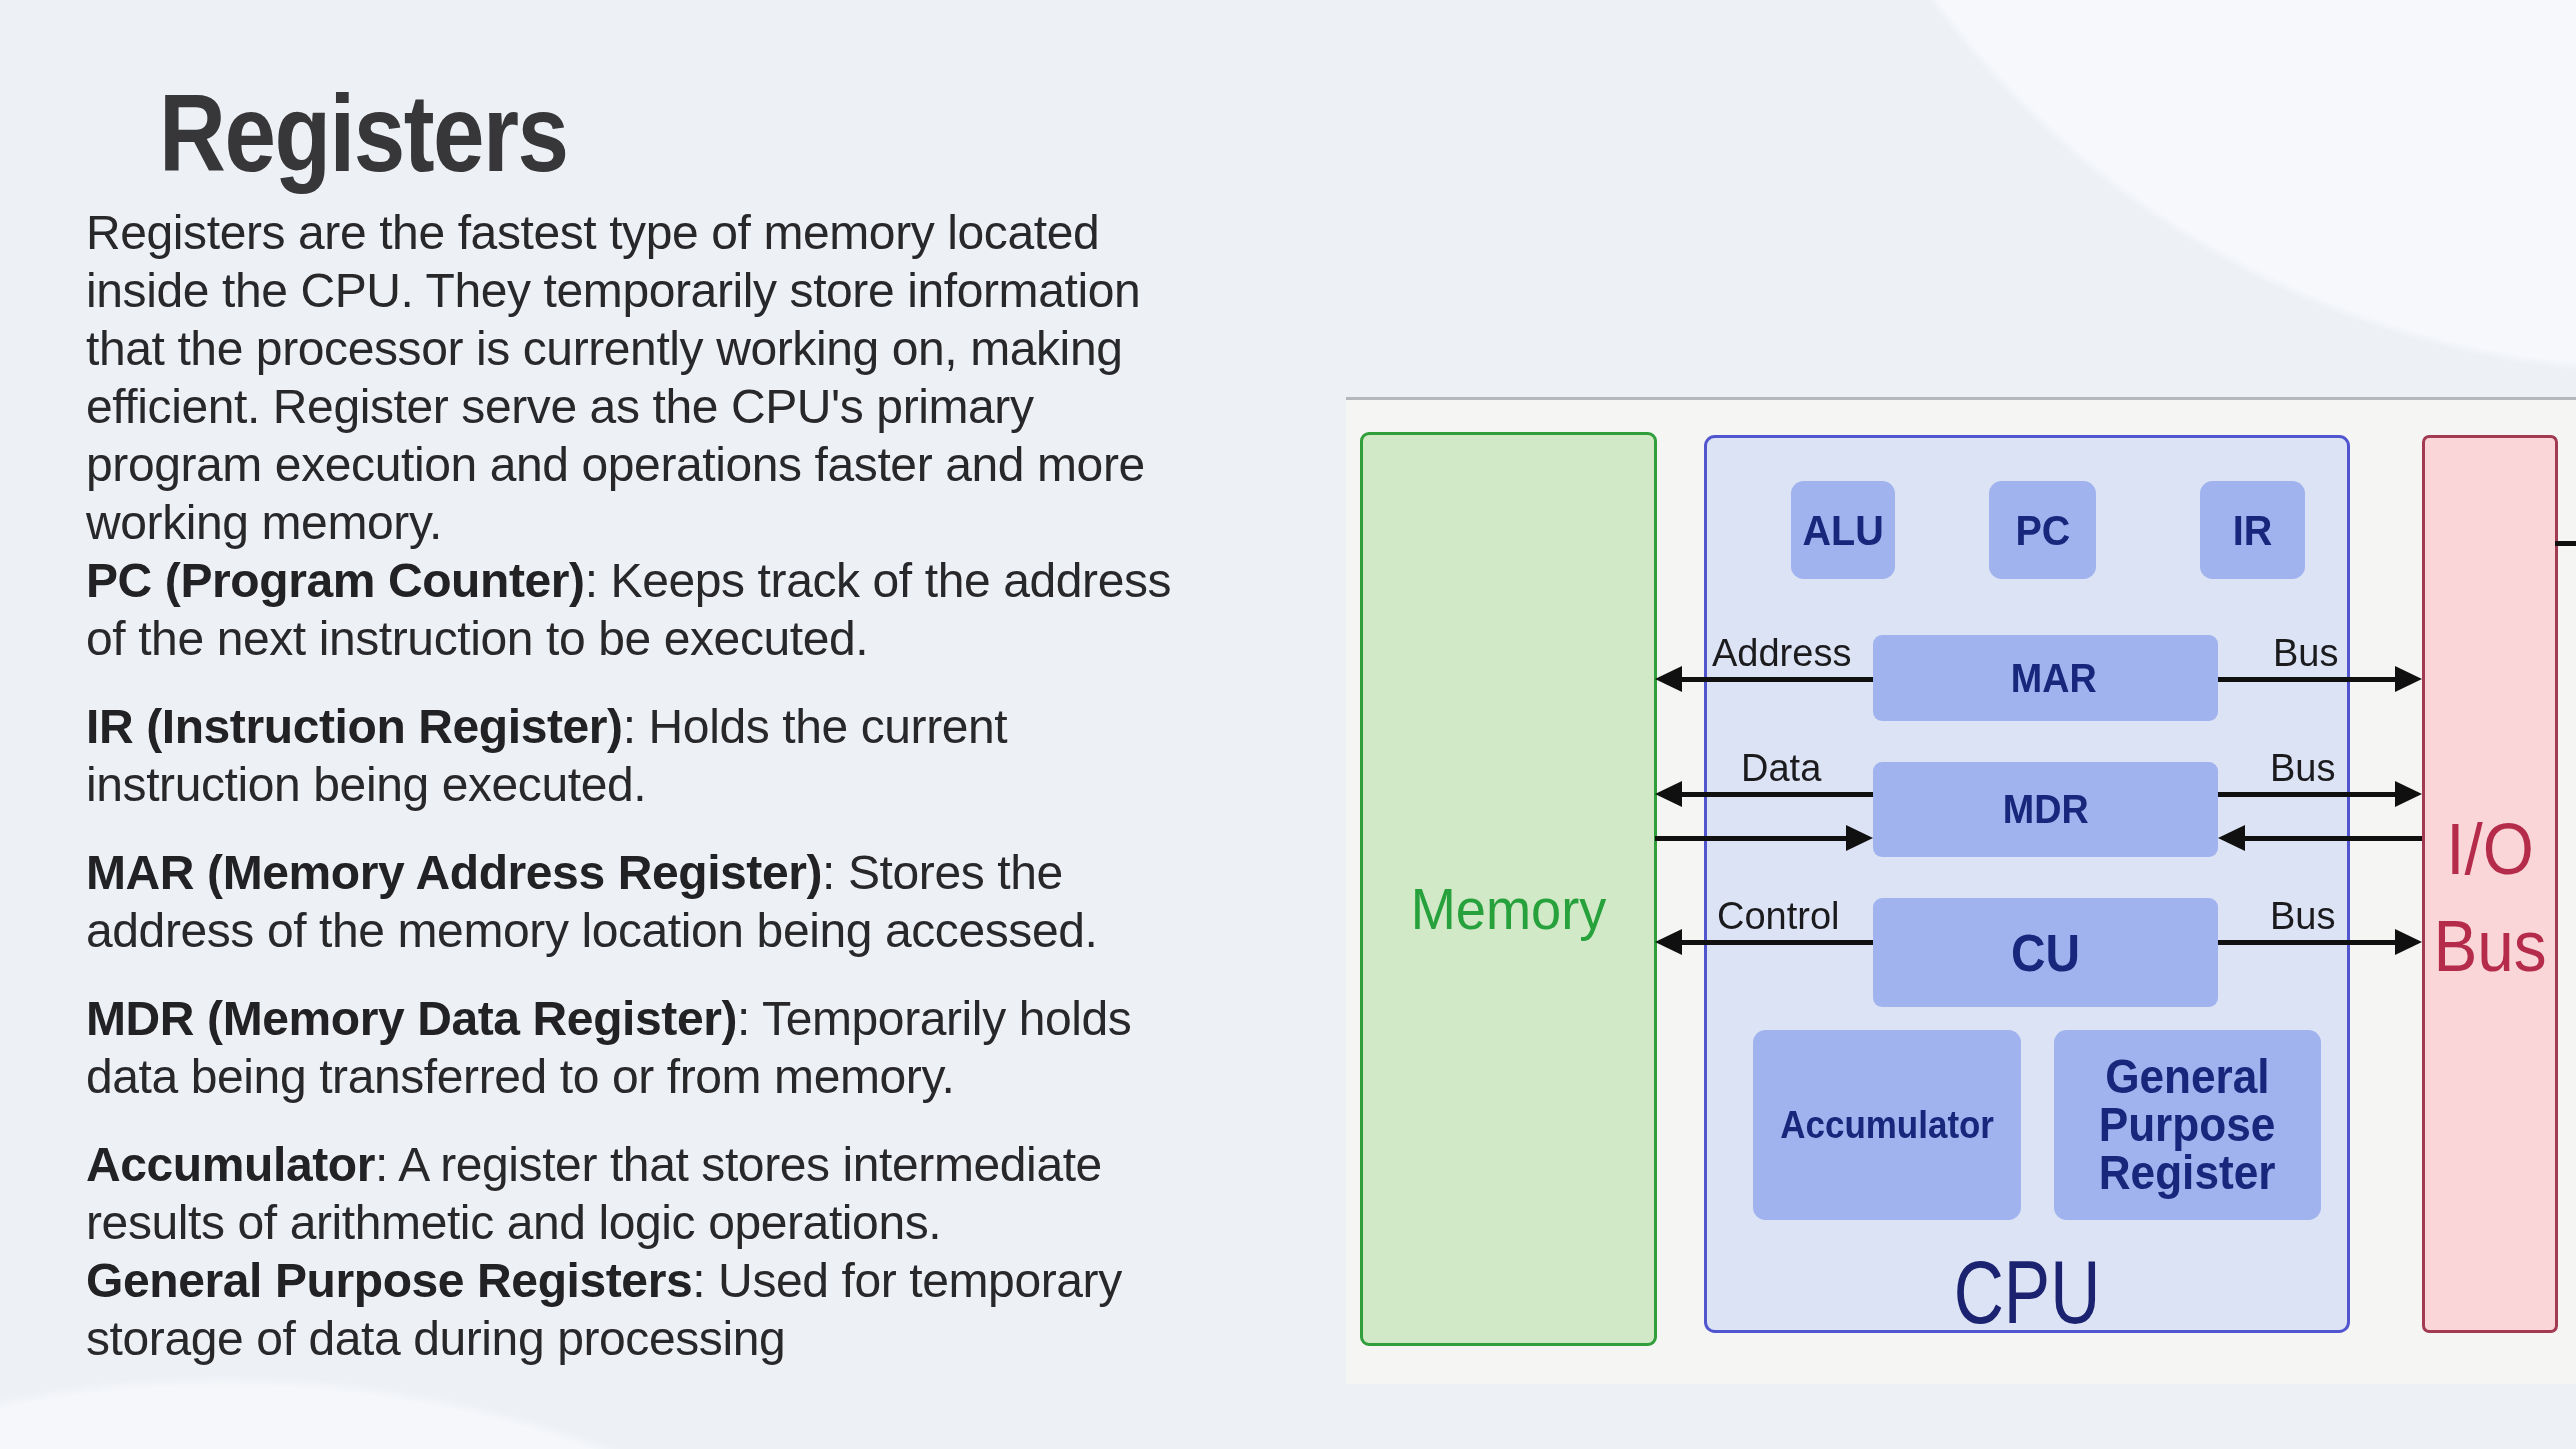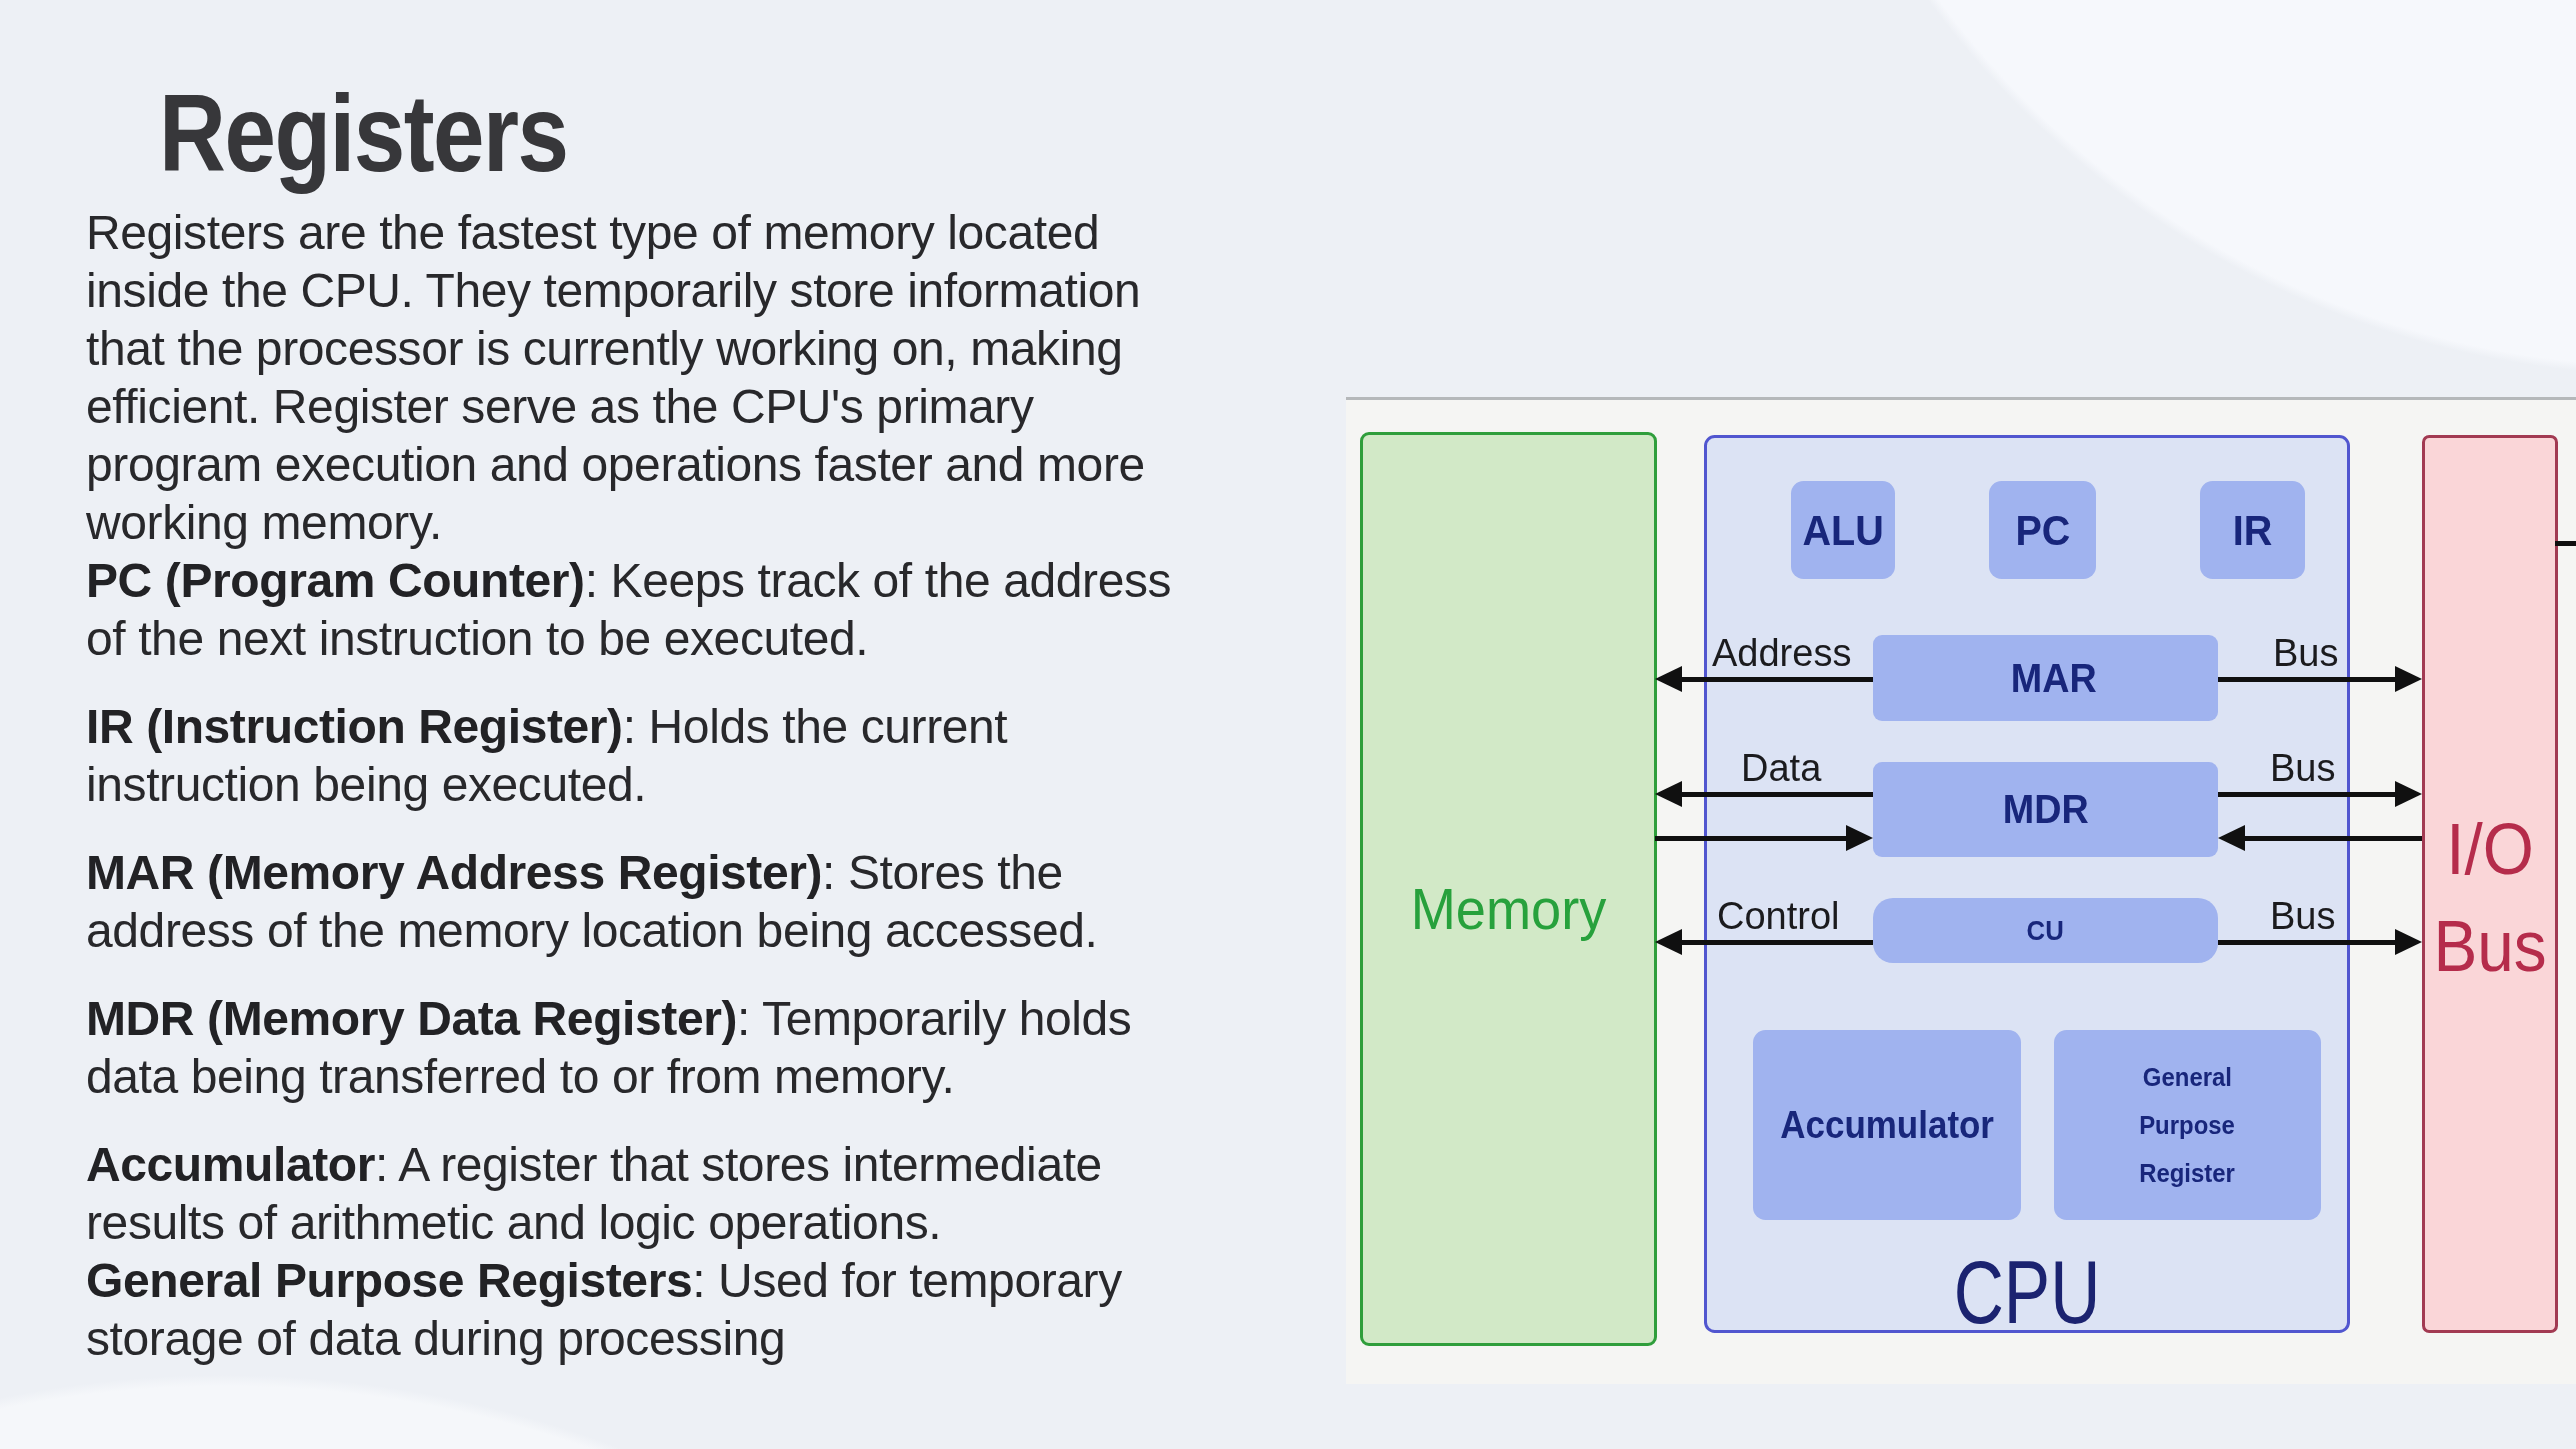--- a/index.html
+++ b/index.html
@@ -61,23 +61,23 @@
   .reg {
     position:absolute; background:#a0b3ef; border-radius:12.5px;
     display:flex; align-items:center; justify-content:center;
     color:#18267b; font-weight:bold;
   }
   .reg-alu { left:445px; top:81px; width:104px; height:98px; font-size:43px; }
   .reg-pc  { left:643px; top:81px; width:107px; height:98px; font-size:43px; }
   .reg-ir  { left:854px; top:81px; width:105px; height:98px; font-size:43px; }
   .reg-mar { left:527px; top:235px; width:345px; height:86px;  font-size:41px; border-radius:9px;padding-left:16px; }
   .reg-mdr { left:527px; top:362px; width:345px; height:95px; font-size:41px; border-radius:9px; }
-  .reg-cu  { left:527px; top:498px; width:345px; height:65px; font-size:28px; border-radius:20px; }
+  .reg-cu  { left:527px; top:498px; width:345px; height:109px; font-size:52px; border-radius:9px; }
   .reg-acc { left:407px; top:630px; width:268px; height:190px; font-size:38px; }
-  .reg-gpr { left:708px; top:630px; width:267px; height:190px; font-size:26px;
+  .reg-gpr { left:708px; top:630px; width:267px; height:190px; font-size:48px;
              flex-direction:column; line-height:48px; }
   .reg .squeeze { transform:scaleX(.92); white-space:nowrap; }
   .cpu-label {
     position:absolute; left:358px; width:646px; top:848px; text-align:center;
     font-size:89px; color:#1b2370; line-height:1;
     transform:scaleX(.78); white-space:nowrap;
   }
 
   
   .arrow { position:absolute; height:5.4px; background:#101010; }

